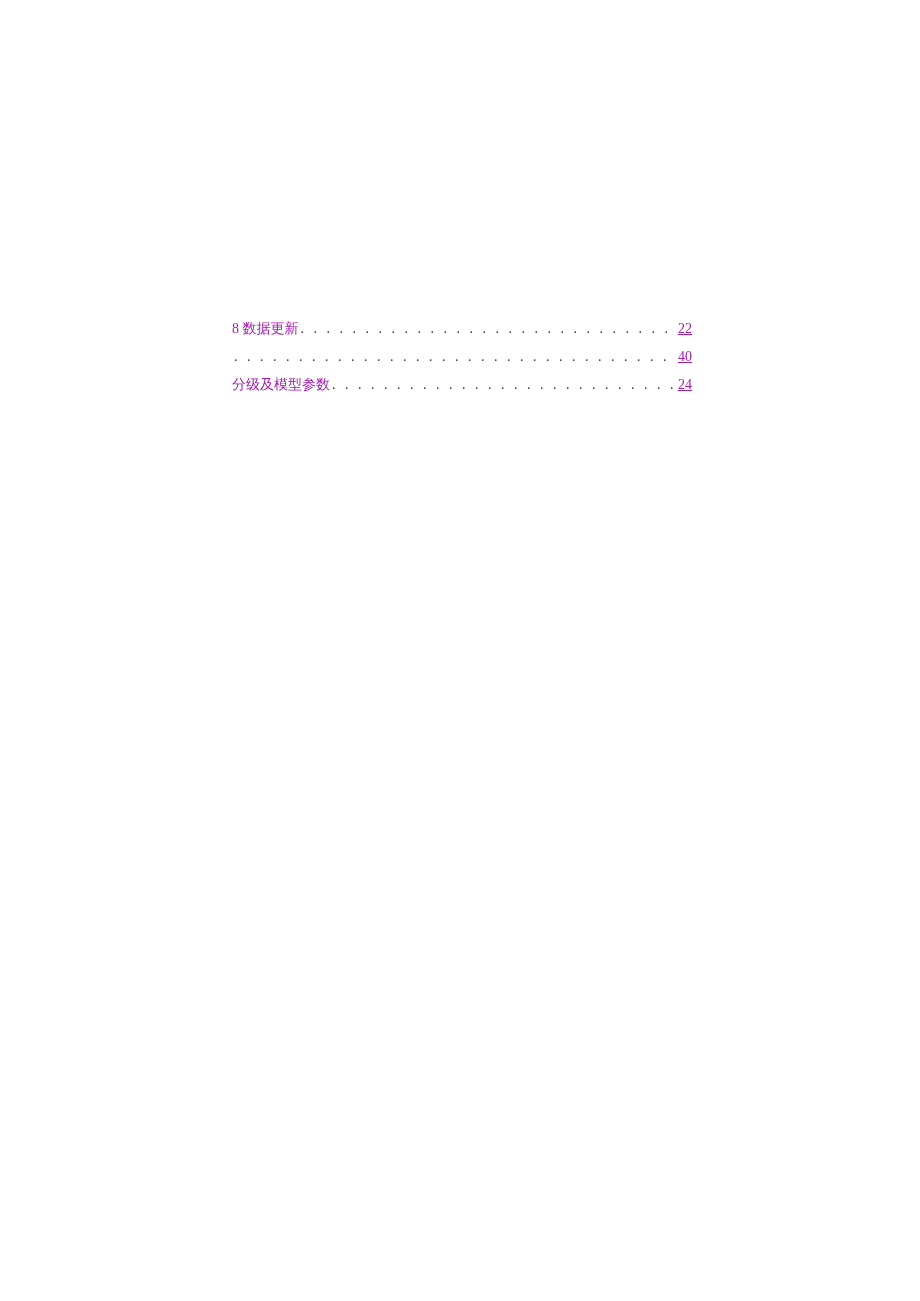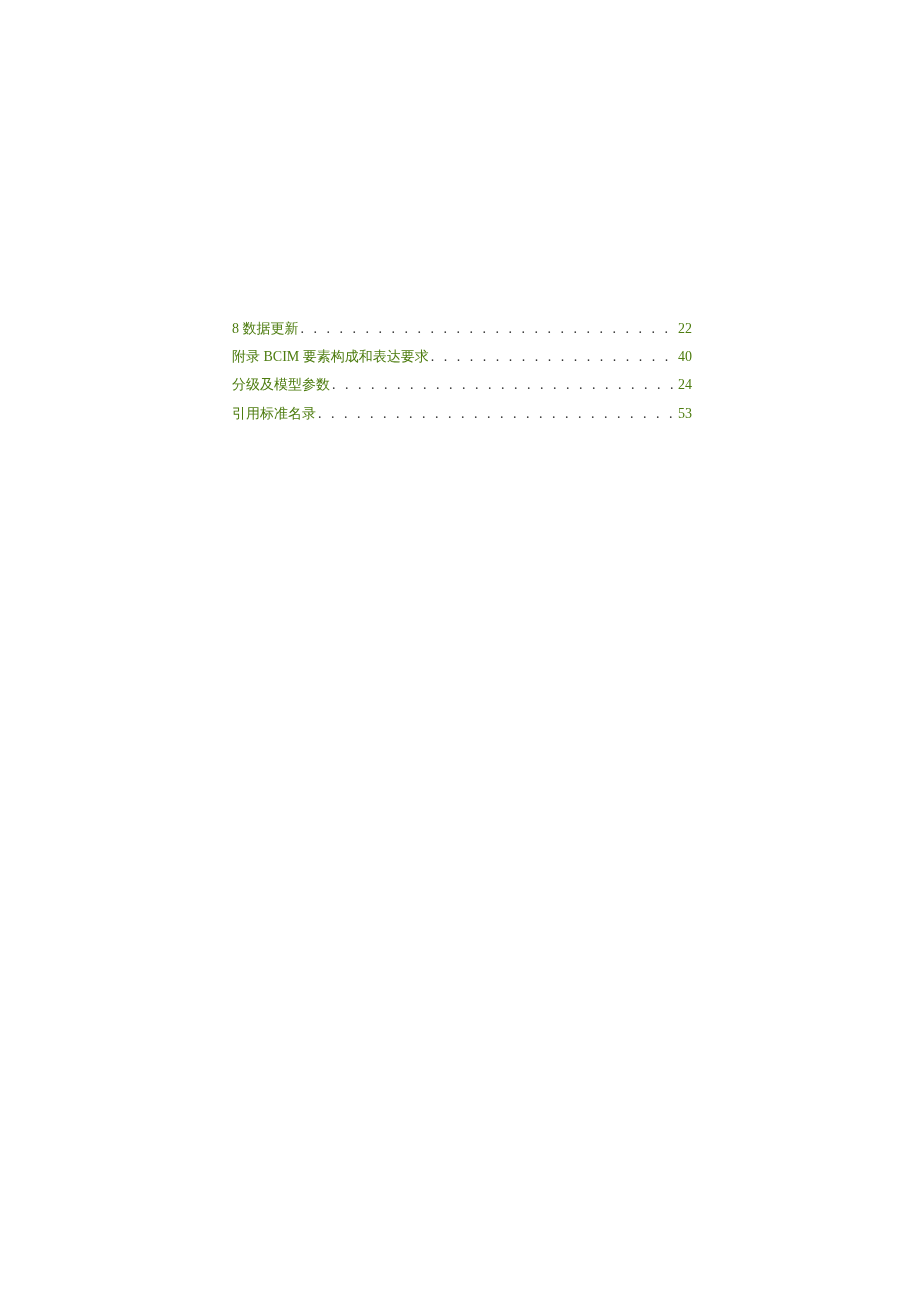--- a/index.html
+++ b/index.html
@@ -18,59 +18,54 @@
       position: absolute;
       top: 316px;
       left: 232px;
       width: 460px;
     }
     .toc-entry {
       display: flex;
       align-items: baseline;
       font-size: 14px;
       line-height: 1.8;
-      color: #4d7c0f;
+      color: #a21caf;
       margin-bottom: 3px;
       white-space: nowrap;
     }
     .toc-title {
       flex-shrink: 0;
     }
     .toc-dots {
       flex: 1;
       overflow: hidden;
       letter-spacing: 3px;
       color: #333333;
       margin: 0 2px;
     }
     .toc-dots::before {
       content: ". . . . . . . . . . . . . . . . . . . . . . . . . . . . . . . . . . . . . . . . . . . . . . . . . . . . . . . . . . . . . . . . . . . . . . . . . . . . . . . . . . . . . . . . . . . . . . . . . . . .";
     }
     .toc-page {
       flex-shrink: 0;
       text-align: center;
+      text-decoration: underline;
     }
   </style>
 </head>
 <body>
 
 <div class="page-content">
   <div class="toc-entry">
     <span class="toc-title">8 数据更新</span>
     <span class="toc-dots"></span>
     <span class="toc-page">22</span>
   </div>
   <div class="toc-entry">
-    <span class="toc-title">附录 BCIM 要素构成和表达要求</span>
     <span class="toc-dots"></span>
     <span class="toc-page">40</span>
   </div>
   <div class="toc-entry">
     <span class="toc-title">分级及模型参数</span>
     <span class="toc-dots"></span>
     <span class="toc-page">24</span>
   </div>
-  <div class="toc-entry">
-    <span class="toc-title">引用标准名录</span>
-    <span class="toc-dots"></span>
-    <span class="toc-page">53</span>
-  </div>
 </div>
 
 </body></html>

